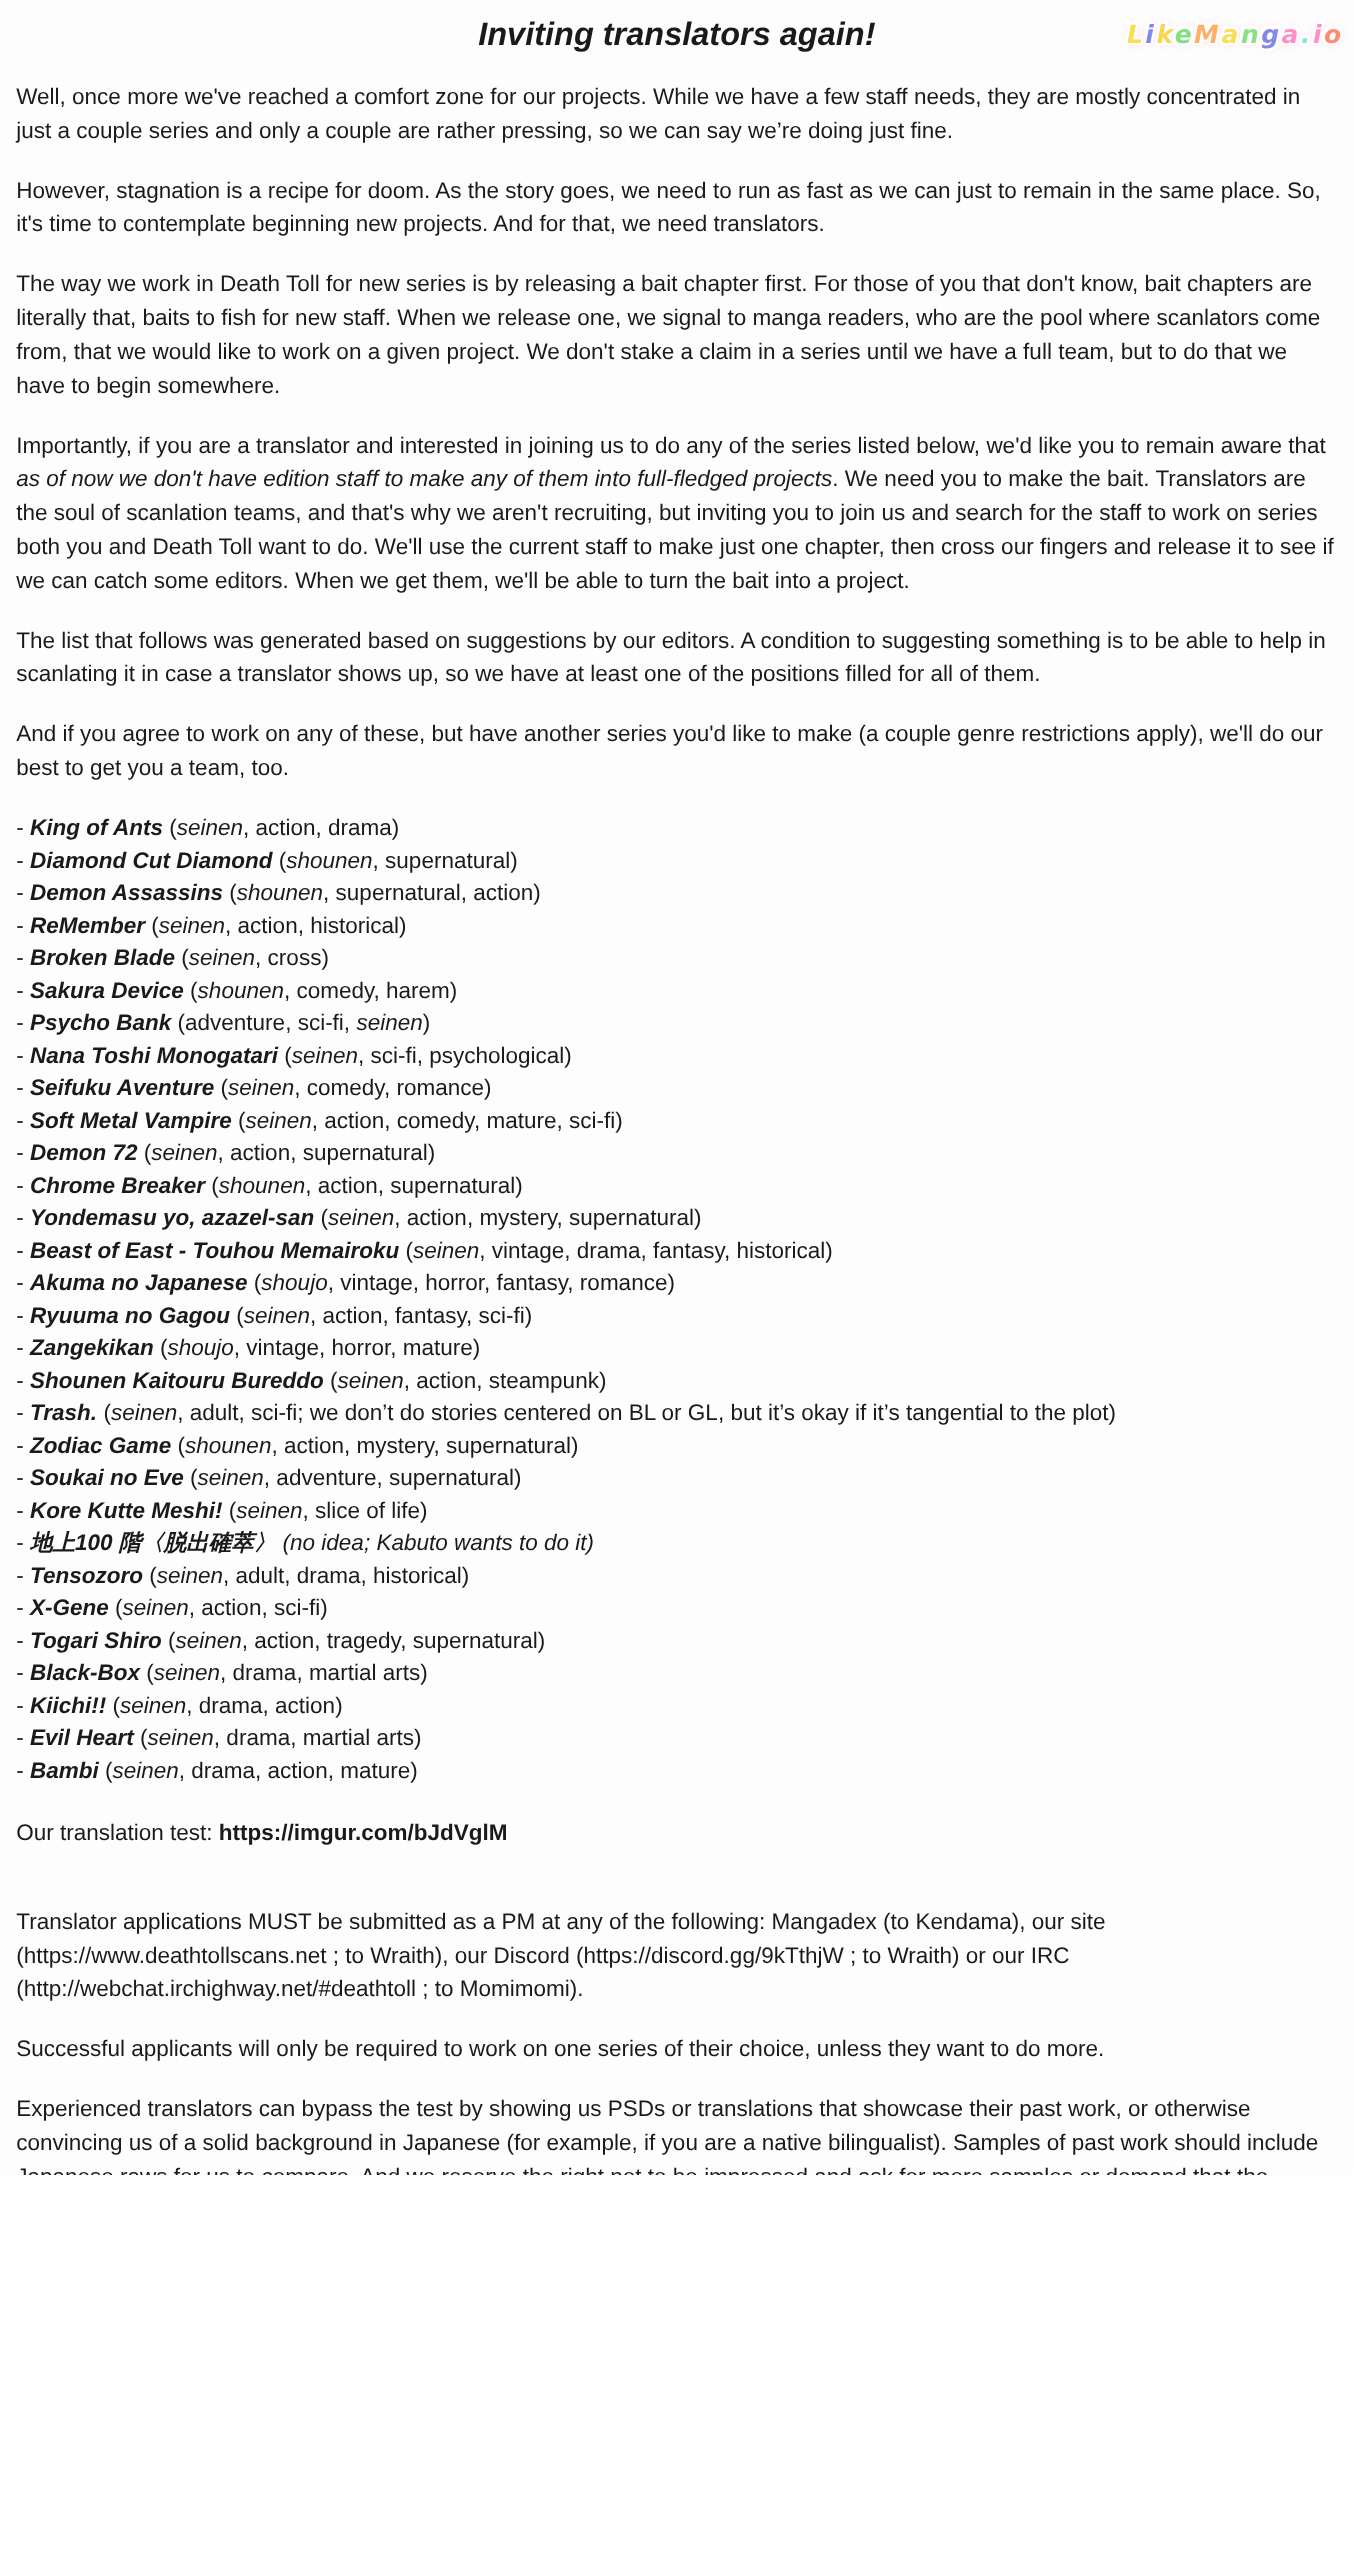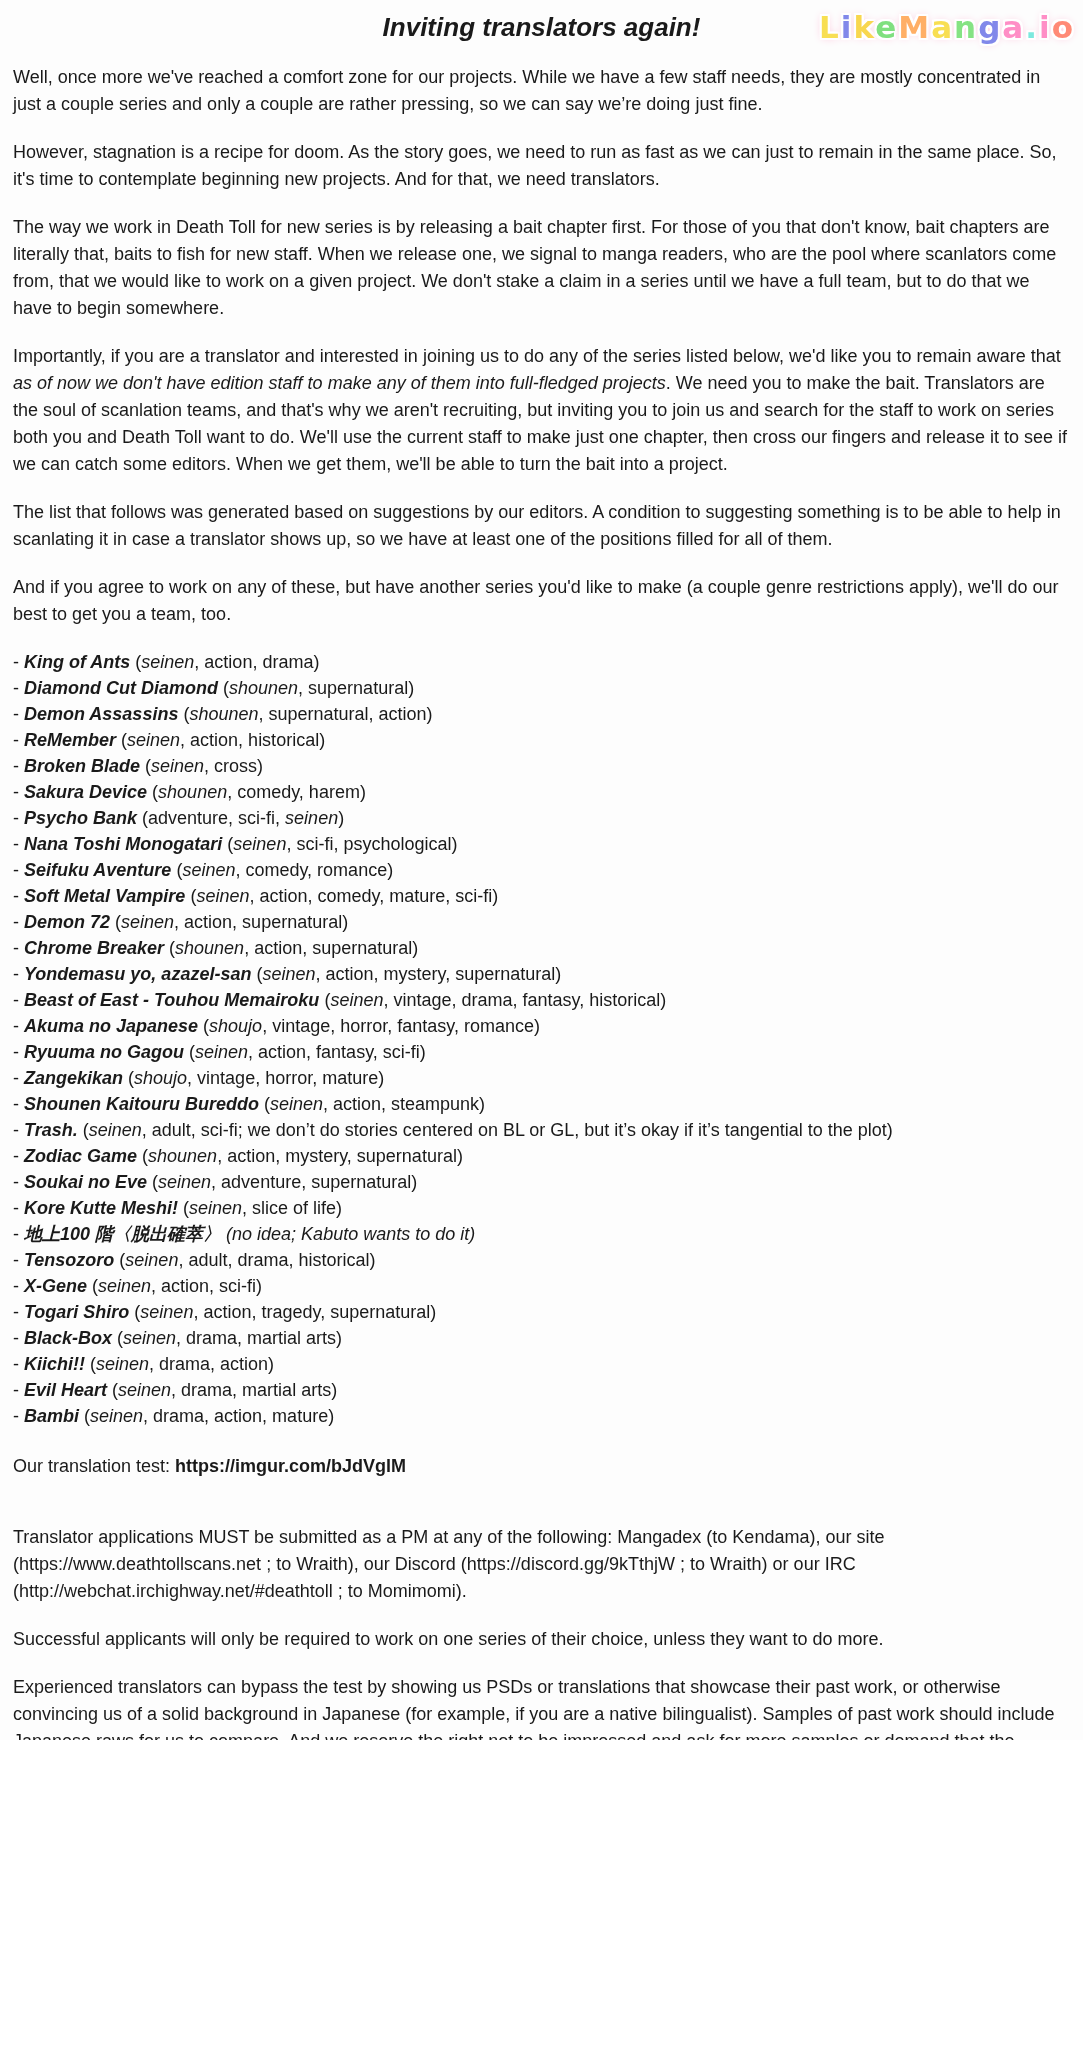--- a/index.html
+++ b/index.html
@@ -13,22 +13,22 @@
   }
   .header { position: relative; height: 58px; }
   .title {
     margin: 0; text-align: center;
     font-size: 26px; line-height: 42px;
     font-weight: bold; font-style: italic;
   }
   .logo {
     position: absolute; top: -1px; right: -5px;
     font-family: "DejaVu Sans", sans-serif;
-    font-weight: bold; 
-    font-size: 31px; line-height: 44px; letter-spacing: 2px;
+    font-weight: bold; font-style: italic;
+    font-size: 20px; line-height: 44px; letter-spacing: 2px;
     white-space: nowrap;
     margin-left: 13px;
   }
   .logo-letter {
     text-shadow:
       -2px -2px 0 #ffffff, 2px -2px 0 #ffffff,
       -2px 2px 0 #ffffff, 2px 2px 0 #ffffff,
       0 -2px 0 #ffffff, 0 2px 0 #ffffff,
       -2px 0 0 #ffffff, 2px 0 0 #ffffff,
       0 0 8px #ffc2da;

